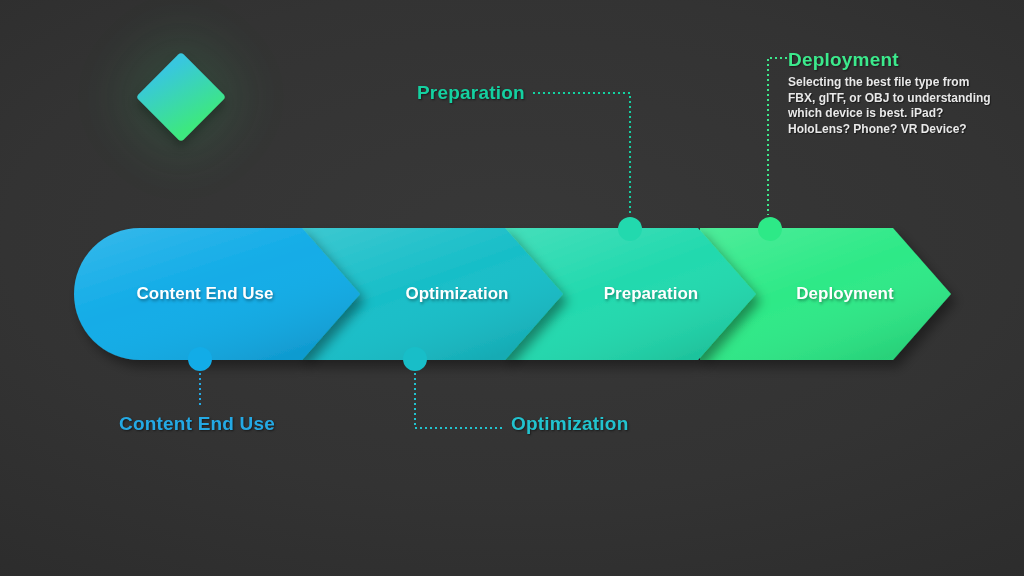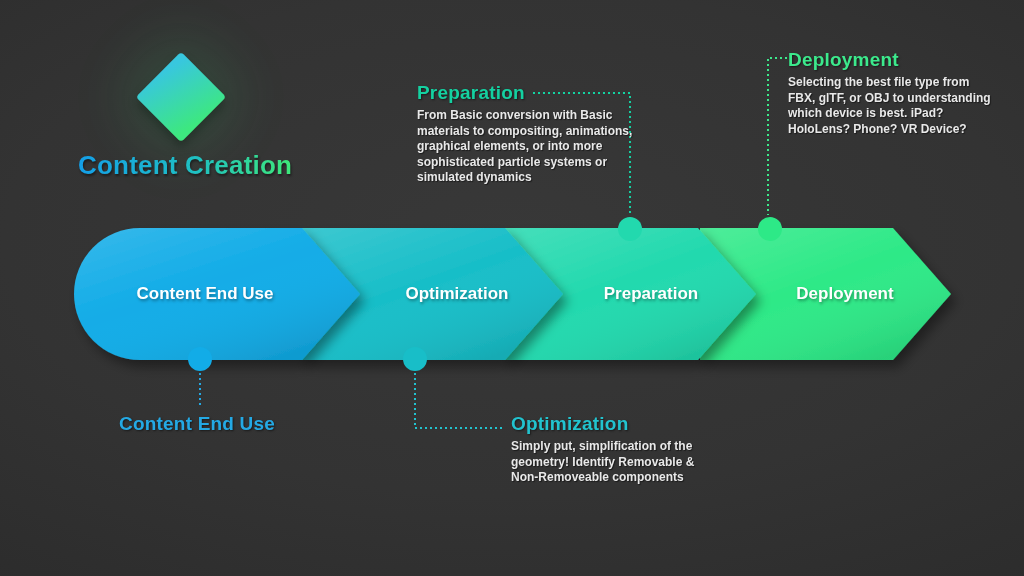--- a/index.html
+++ b/index.html
@@ -74,48 +74,39 @@
       <path d="M140,228 L302,228 L360,294 L302,360 L140,360 A66,66 0 0 1 140,228 Z" fill="url(#sheen)"></path>
     </g>
 
     <circle cx="200" cy="359" r="12" fill="#12ace7"></circle>
     <circle cx="415" cy="359" r="12" fill="#18bec8"></circle>
     <circle cx="630" cy="229" r="12" fill="#22d9ae"></circle>
     <circle cx="770" cy="229" r="12" fill="#2de987"></circle>
   </svg>
 
   <div class="diamond"></div>
-  <div class="brand-title">Content Creation</div>
 
   <div class="stage-label" style="left:95px;">Content End Use</div>
   <div class="stage-label" style="left:347px;">Optimization</div>
   <div class="stage-label" style="left:541px;">Preparation</div>
   <div class="stage-label" style="left:735px;">Deployment</div>
 
   <div class="callout" style="left:417px;top:82px;">
     <h3 style="color: rgb(20, 209, 161);">Preparation</h3>
-    <p>From Basic conversion with Basic
-materials to compositing, animations,
-graphical elements, or into more
-sophisticated particle systems or
-simulated dynamics</p>
   </div>
 
   <div class="callout" style="left:788px;top:49px;">
     <h3 style="color: rgb(60, 233, 140);">Deployment</h3>
     <p>Selecting the best file type from
 FBX, glTF, or OBJ to understanding
 which device is best. iPad?
 HoloLens? Phone? VR Device?</p>
   </div>
 
   <div class="callout" style="left:119px;top:413px;">
     <h3 style="color: rgb(36, 169, 228);">Content End Use</h3>
   </div>
 
   <div class="callout" style="left:511px;top:413px;">
     <h3 style="color: rgb(34, 195, 207);">Optimization</h3>
-    <p>Simply put, simplification of the
-geometry! Identify Removable &amp;
-Non-Removeable components</p>
   </div>
 
 </div>
 
 </body></html>

